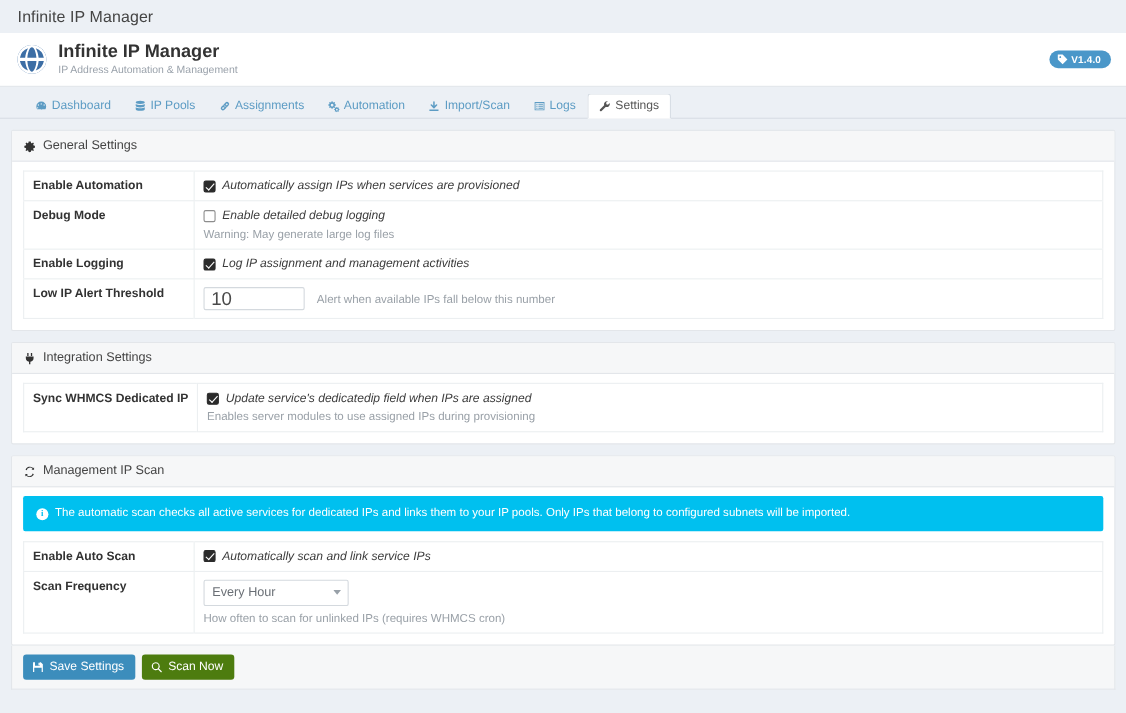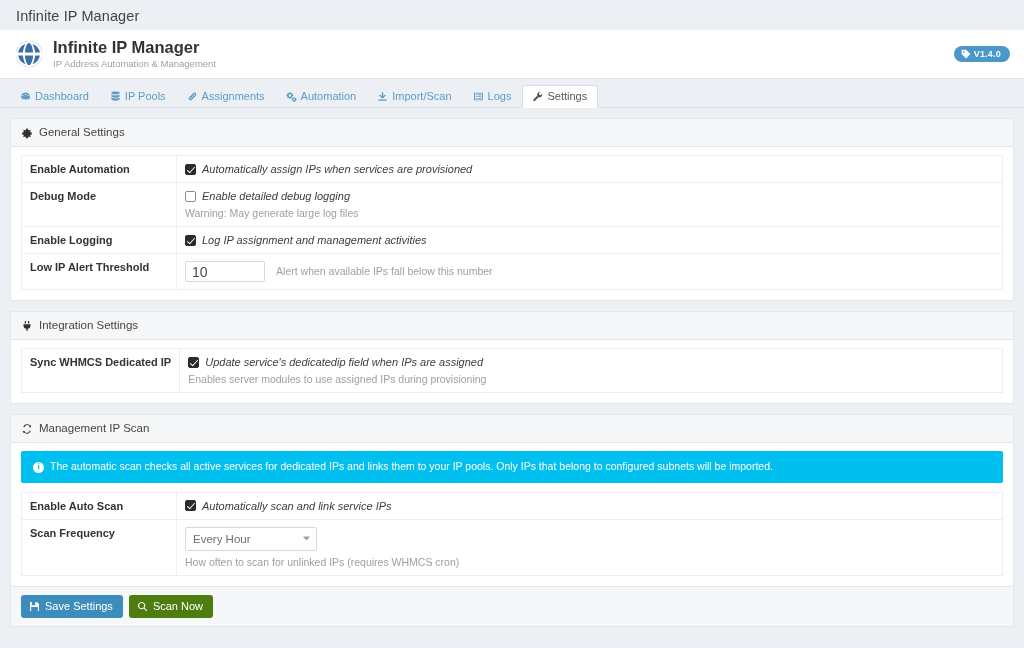--- a/index.html
+++ b/index.html
@@ -55,21 +55,21 @@
     display: flex;
     align-items: center;
     gap: 3px;
     letter-spacing: .2px;
   }
   .version-badge svg { width: 10px; height: 10px; display: block; }
 
   .tabbar {
     display: flex;
     align-items: flex-end;
-    padding: 0 10px;
+    padding: 0 22px;
     background: #ecf0f5;
     border-bottom: 1px solid #d8dee5;
     height: 29px;
   }
   .tab {
     display: flex;
     align-items: center;
     gap: 4px;
     padding: 5px 10px 6px 9px;
     font-size: 11px;
@@ -163,26 +163,26 @@
     margin-top: 5px;
     display: block;
   }
   .inline-help {
     font-size: 10.5px;
     color: #9aa1a8;
     margin-left: 8px;
   }
 
   input.text-input {
-    width: 80px;
+    width: 92px;
     height: 21px;
     padding: 2px 6px;
     border: 1px solid #d4d9de;
     border-radius: 2px;
-    font-size: 14px;
+    font-size: 17px;
     color: #4a4a4a;
     font-family: "Liberation Sans", sans-serif;
     background: #fff;
     vertical-align: middle;
   }
   .select-wrap {
     position: relative;
     display: inline-block;
     width: 132px;
   }

